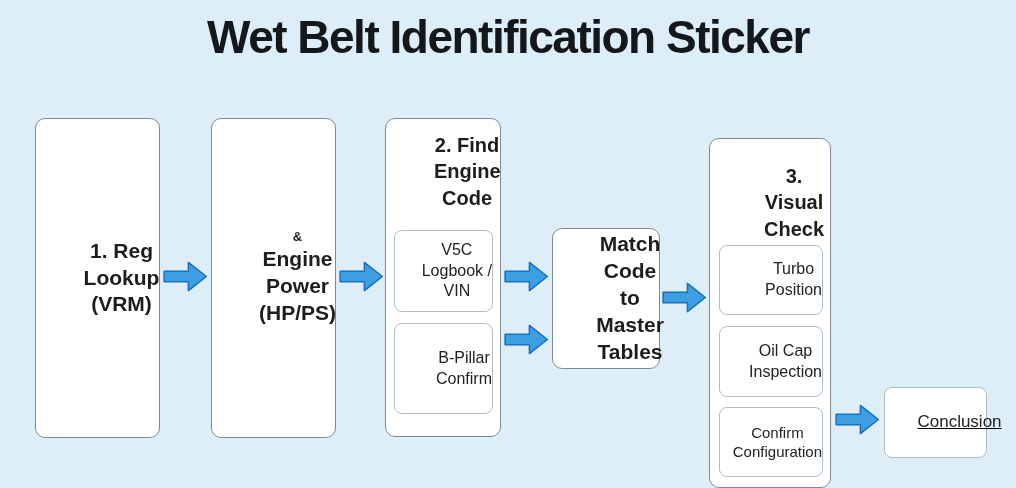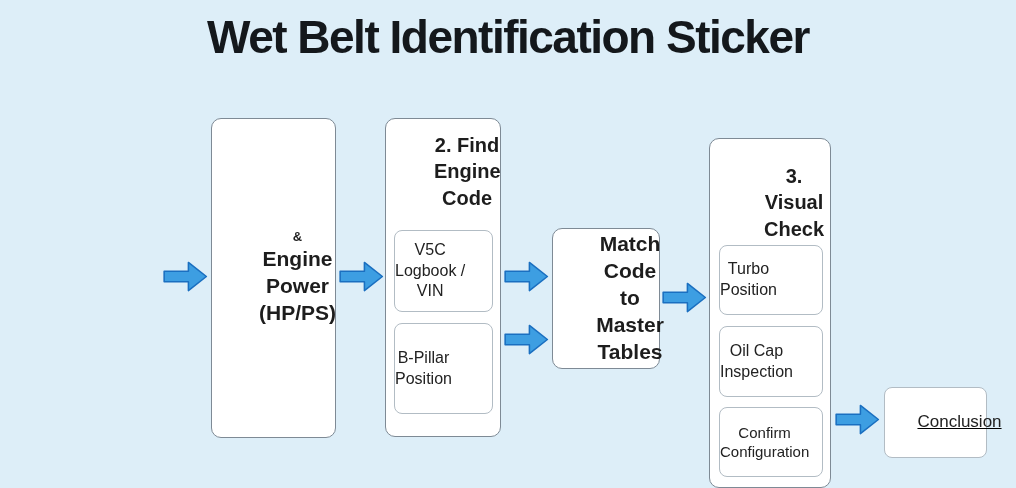--- a/index.html
+++ b/index.html
@@ -58,21 +58,21 @@
     white-space: pre-line;
   }
   .subbox {
     position: absolute;
     background: var(--box-fill, #ffffff);
     border: 1.5px solid var(--subbox-border, #b2bcc4);
     border-radius: 8px;
     box-sizing: border-box;
     display: flex;
     align-items: center;
-    justify-content: flex-start;
+    justify-content: flex-end;
   }
   .label-reg {
     font-size: 16px;
     line-height: 1.3;
     color: #222222;
     text-align: center;
     white-space: pre-line;
   }
   .label-sm {
     font-size: 15px;
@@ -110,20 +110,25 @@
     stroke-linejoin: round;
   }
 </style>
 </head>
 <body>
 
 <div class="canvas">
 
   <div class="diagram-title">Wet Belt Identification Sticker</div>
 
+  <div class="box box-center" style="left:35px; top:118px; width:125px; height:320px;">
+    <div class="label-bold">1. Reg
+Lookup
+(VRM)</div>
+  </div>
 
   <div class="arrow" style="left:163px; top:260px;">
     <svg viewBox="0 0 46 34">
         <path d="M1,11.5 L26,11.5 L26,2.5 L44.5,17 L26,31.5 L26,22.5 L1,22.5 Z"></path>
       </svg>
   </div>
 
   <div class="box box-center" style="left:211px; top:118px; width:125px; height:320px;">
     <div class="stack">
       <div class="amp">&amp;</div>
@@ -143,21 +148,21 @@
     <div class="group-title">2. Find
 Engine
 Code</div>
     <div class="subbox" style="left:8px; top:111px; width:99px; height:82px;">
       <div class="label-reg">V5C
 Logbook /
 VIN</div>
     </div>
     <div class="subbox" style="left:8px; top:204px; width:99px; height:91px;">
       <div class="label-reg">B-Pillar
-Position</div>
+Confirm</div>
     </div>
   </div>
 
   <div class="arrow" style="left:504px; top:260px;">
     <svg viewBox="0 0 46 34">
         <path d="M1,11.5 L26,11.5 L26,2.5 L44.5,17 L26,31.5 L26,22.5 L1,22.5 Z"></path>
       </svg>
   </div>
   <div class="arrow" style="left:504px; top:323px;">
     <svg viewBox="0 0 46 34">

